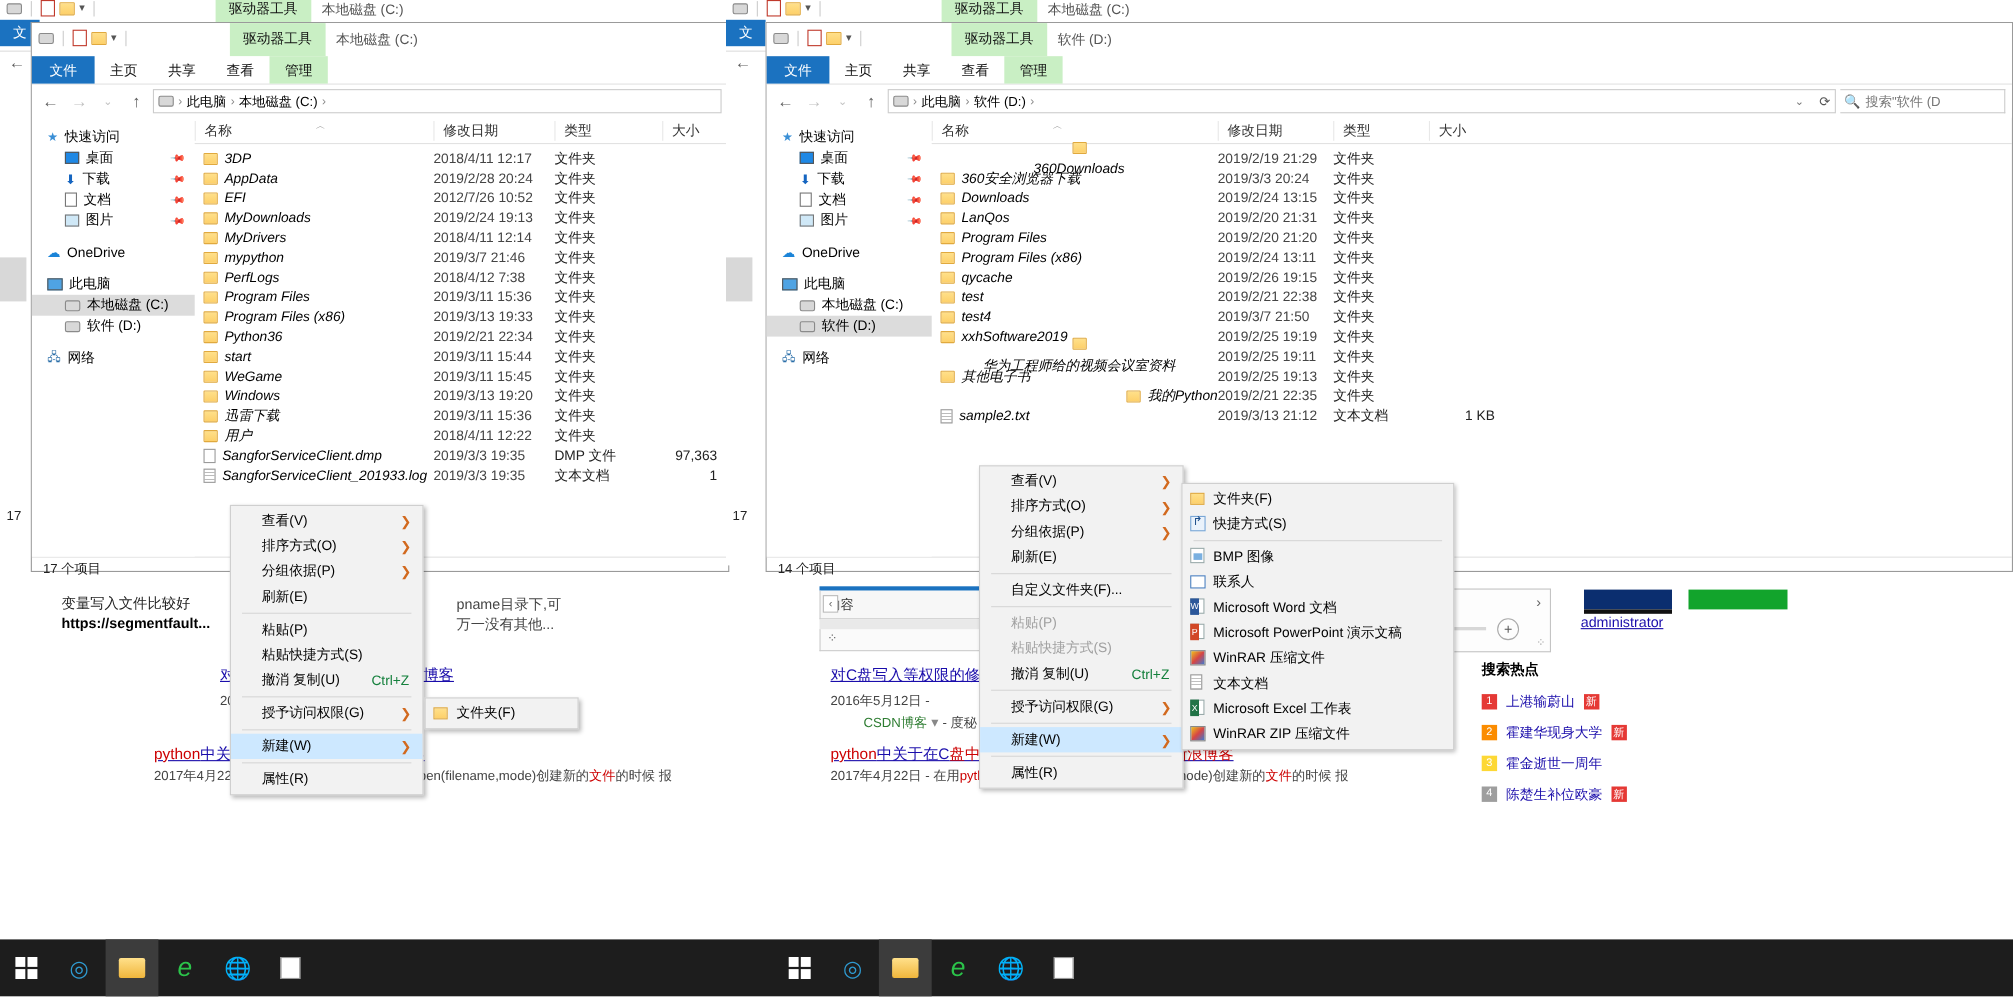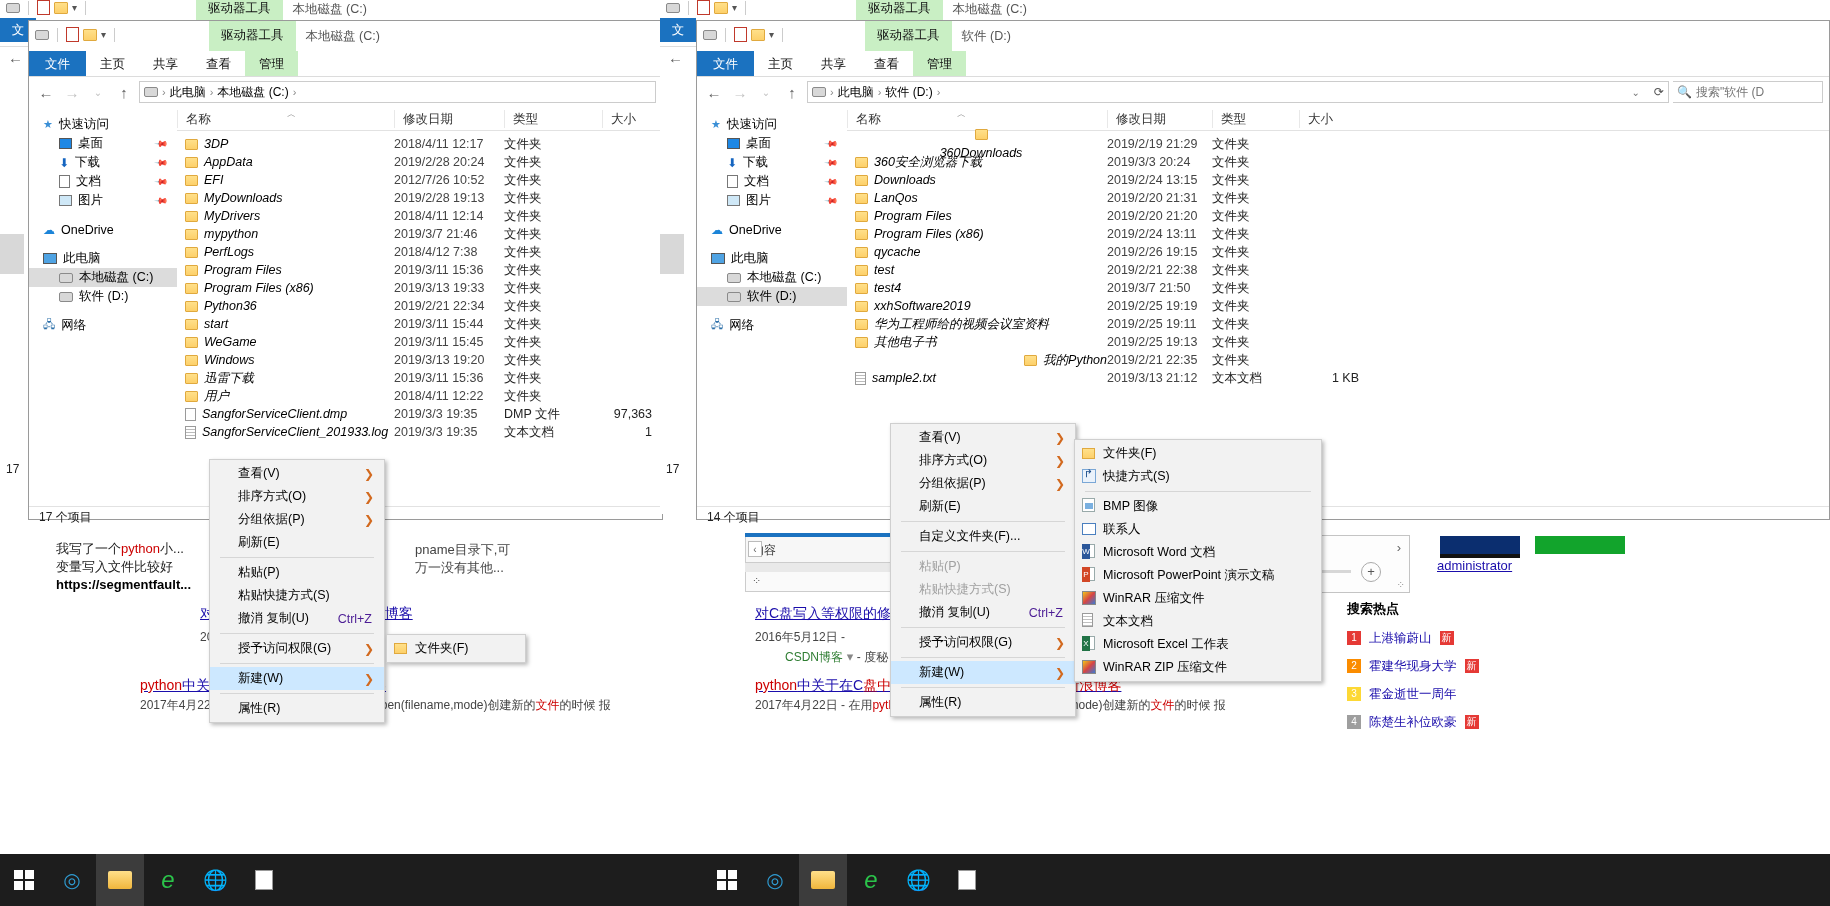--- a/index.html
+++ b/index.html
@@ -66,21 +66,21 @@
   .ic-file { width:11px; height:13px; background:#fff; border:1px solid #9a9a9a; flex:none; }
   .ic-file.txt { background:repeating-linear-gradient(#fff,#fff 2px,#bbb 2px,#bbb 3px); }
   .ic-drive { width:14px; height:10px; background:#d8d8d8; border:1px solid #8a8a8a; border-radius:2px; flex:none;}
 
   
   .ctxmenu { position:absolute; background:#f2f2f2; border:1px solid #cfcfcf; box-shadow:2px 2px 4px rgba(0,0,0,.28); padding:2px 0; font-size:12.5px; }
   .ctxitem { height:23px; display:flex; align-items:center; padding:0 12px 0 28px; position:relative; white-space:nowrap;}
   .ctxitem.dis { color:#a0a0a0; }
   .ctxitem.hi { background:#cde8ff; }
   .ctxitem .arrow { position:absolute; right:10px; color:#d2691e; font-size:12px; }
-  .ctxitem .acc { position:absolute; right:12px; color:#4c1d95; }
+  .ctxitem .acc { position:absolute; right:12px; color:#15803d; }
   .ctxitem .mi { position:absolute; left:7px; width:16px; height:16px; top:3px;}
   .ctxsep { height:1px; background:#d6d6d6; margin:3px 10px; }
 
   
   .mi-folder { width:13px; height:11px; margin-top:3px; background:linear-gradient(#ffe08a,#fdd06a); border:1px solid #e0a93e; }
   .mi-shortcut { width:14px; height:14px; margin-top:1px; background:#eaf2fb; border:1px solid #7aa7d6; position:relative;}
   .mi-shortcut:after { content:"↱"; position:absolute; left:1px; top:-3px; color:#1c4e8a; font-size:11px;}
   .mi-bmp { width:13px; height:14px; background:#fff; border:1px solid #9aa; position:relative;}
   .mi-bmp:after{content:"";position:absolute;left:2px;top:4px;width:8px;height:6px;background:#7ab0e0;}
   .mi-contact { width:14px; height:12px; margin-top:2px; background:#fff; border:1px solid #4a7fbf; }
@@ -104,23 +104,20 @@
   .hotlist .num { width:14px; height:14px; color:#fff; font-size:10px; text-align:center; line-height:14px;}
   .hotlist .lnk { color:#1a0dab; }
   .badge-new { background:#e53935; color:#fff; font-size:10px; padding:0 2px; }
 </style>
 </head>
 <body>
 
 <div class="browser-bg"></div>
 
 <div class="bres" style="left:56px; top:540px; width:520px;">
-  <div style="font-size:13px;">
-    <span>我写了一个</span><span class="hl" style="color:#c00">python</span><span>小...</span>
-  </div>
   <div style="font-size:13px;"><span>变量写入文件比较好</span></div>
   <div class="grn" style="font-size:13px;">https://segmentfault...</div>
 </div>
 <div class="bres" style="left:415px; top:541px; width:230px; color:#444;">
   <div style="font-size:13px;">pname目录下,可</div>
   <div style="font-size:13px;">万一没有其他...</div>
 </div>
 
 <div class="bres" style="left:200px; top:604px; width:460px;">
   <div><a class="t" style="text-decoration:underline;color:#1a0dab;"><span>对C盘写入等权限</span><span>的修</span></a></div>
@@ -353,21 +350,21 @@
             </div>
             <div class="dt" style="width: 110px;">2012/7/26 10:52</div>
             <div class="ty" style="width: 98px;">文件夹</div>
             <div class="sz" style="width: 60px;"></div>
           </div>
           <div class="frow">
             <div class="nm" style="width: 217px;">
               <span class="ic-folder"></span>
               <span>MyDownloads</span>
             </div>
-            <div class="dt" style="width: 110px;">2019/2/28 19:13</div>
+            <div class="dt" style="width: 110px;">2019/2/24 19:13</div>
             <div class="ty" style="width: 98px;">文件夹</div>
             <div class="sz" style="width: 60px;"></div>
           </div>
           <div class="frow">
             <div class="nm" style="width: 217px;">
               <span class="ic-folder"></span>
               <span>MyDrivers</span>
             </div>
             <div class="dt" style="width: 110px;">2018/4/11 12:14</div>
             <div class="ty" style="width: 98px;">文件夹</div>
@@ -697,21 +694,21 @@
           <div class="frow">
             <div class="nm" style="width: 260px;">
               <span class="ic-folder"></span>
               <span>xxhSoftware2019</span>
             </div>
             <div class="dt" style="width: 105px;">2019/2/25 19:19</div>
             <div class="ty" style="width: 87px;">文件夹</div>
             <div class="sz" style="width: 70px;"></div>
           </div>
           <div class="frow">
-            <div class="nm" style="width: 260px;">
+            <div class="nm" style="width: 260px; flex-direction: column;">
               <span class="ic-folder"></span>
               <span>华为工程师给的视频会议室资料</span>
             </div>
             <div class="dt" style="width: 105px;">2019/2/25 19:11</div>
             <div class="ty" style="width: 87px;">文件夹</div>
             <div class="sz" style="width: 70px;"></div>
           </div>
           <div class="frow">
             <div class="nm" style="width: 260px;">
               <span class="ic-folder"></span>

